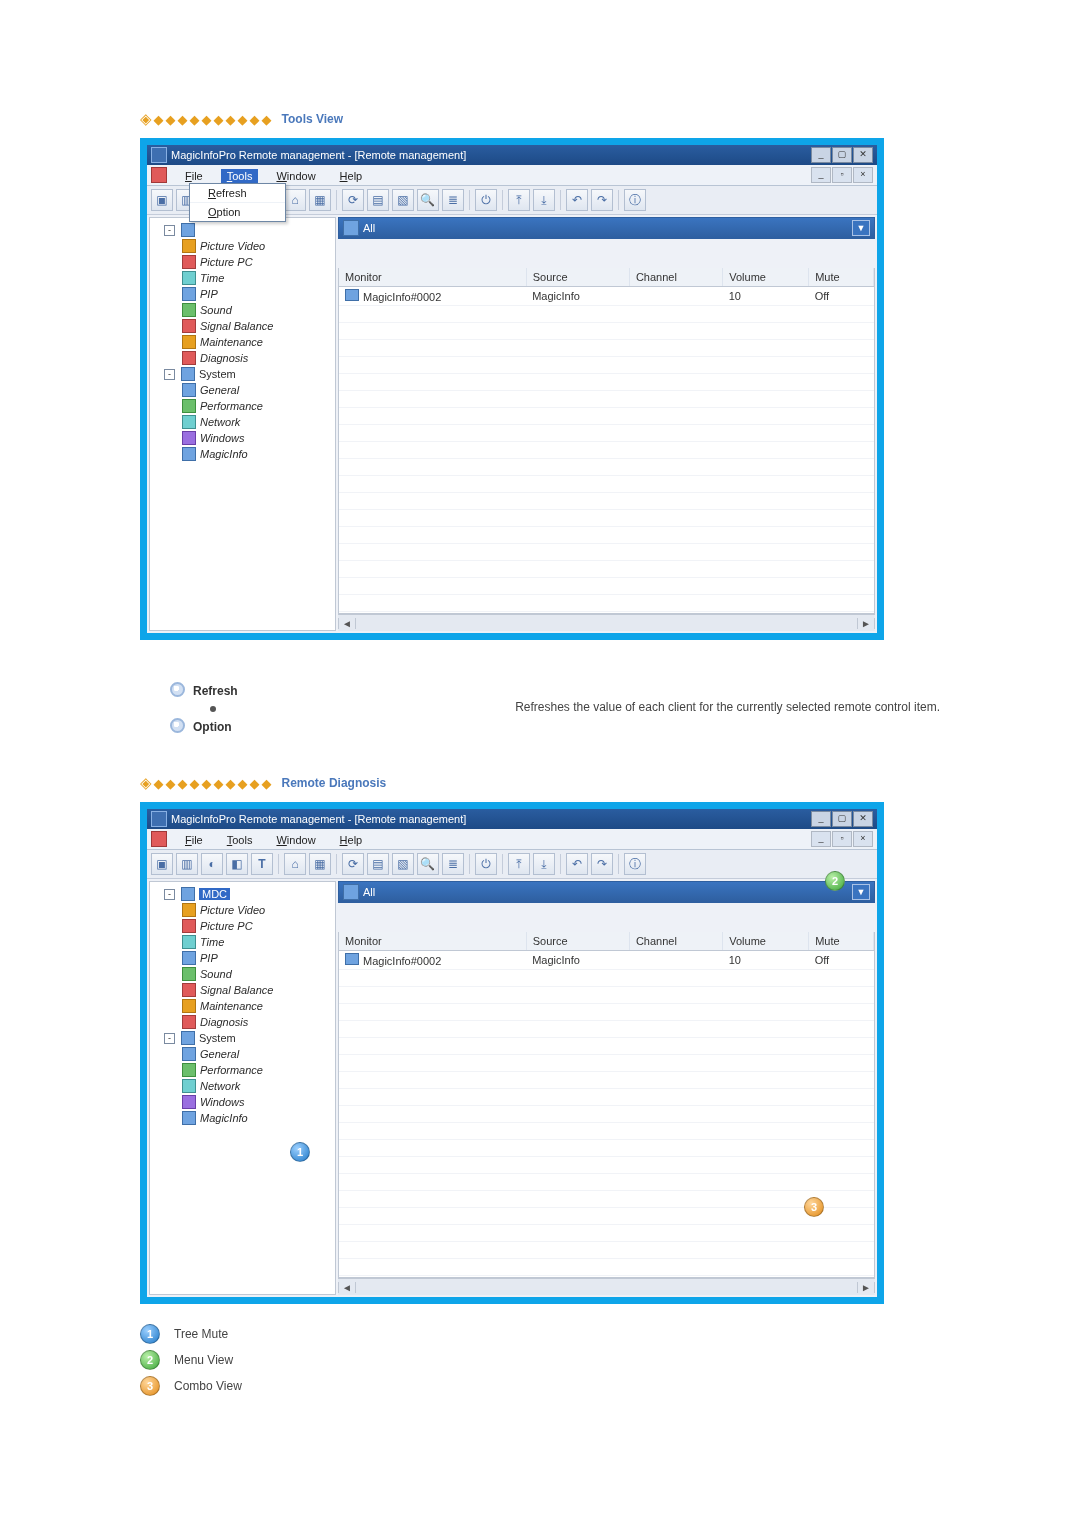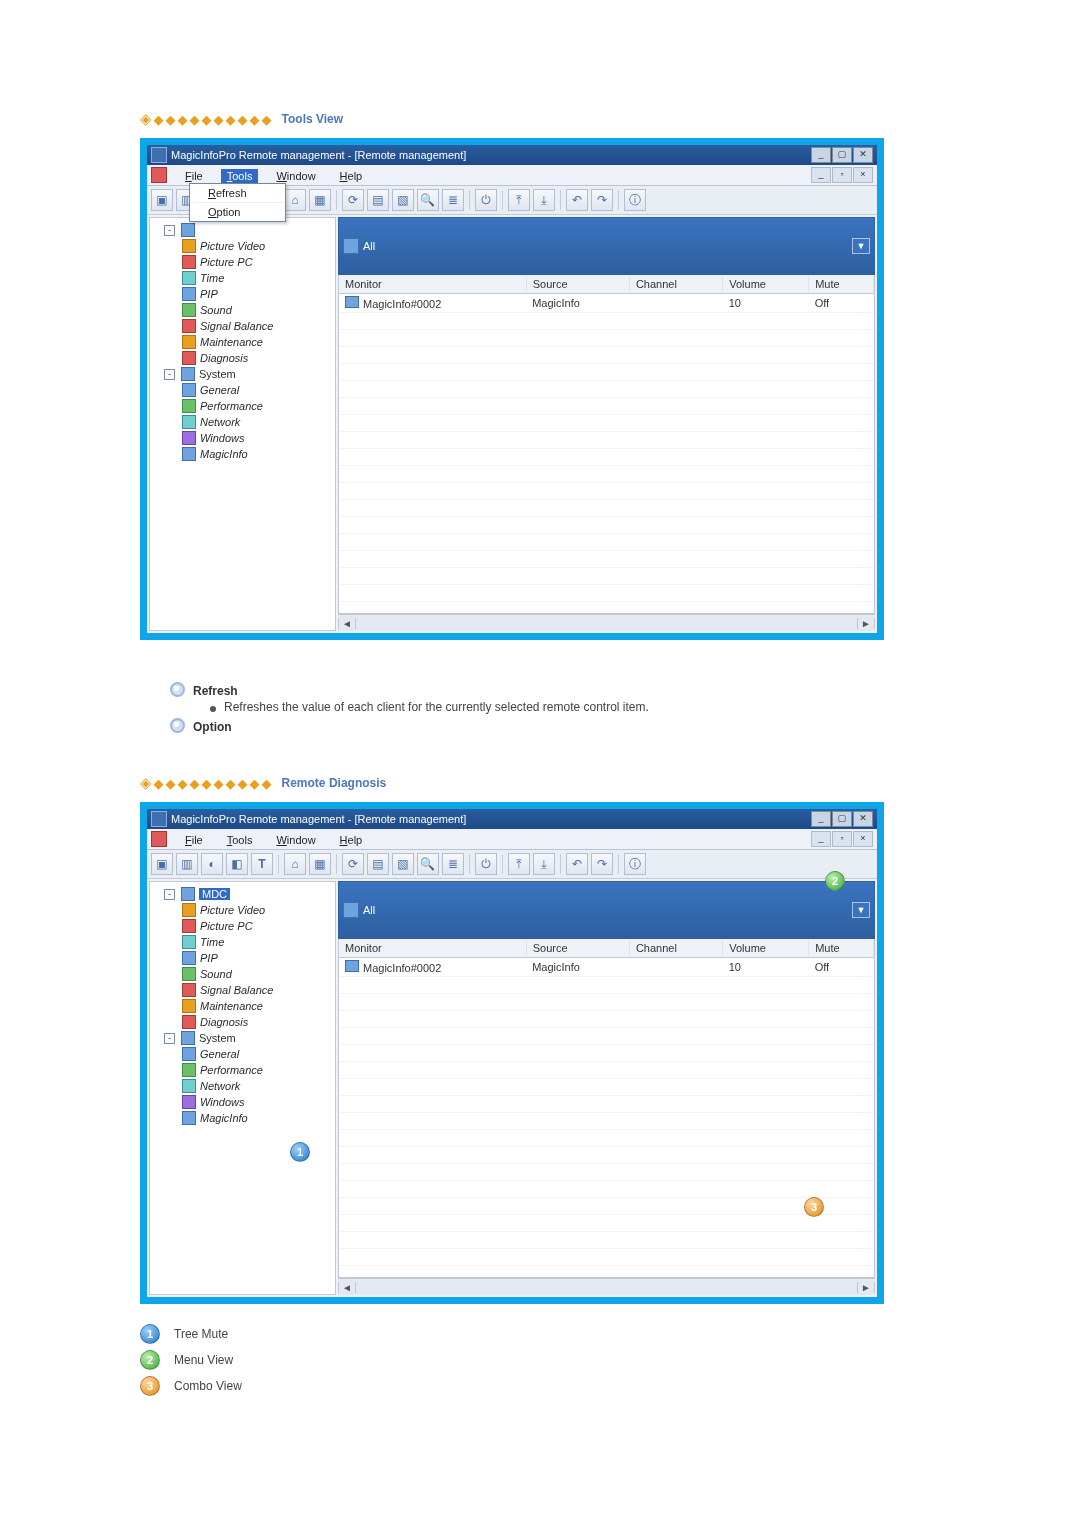--- a/index.html
+++ b/index.html
@@ -212,21 +212,21 @@
     display: flex;
     flex-direction: column;
     position: relative;
   }
   .group-bar {
     display: flex;
     align-items: center;
     justify-content: space-between;
     background: linear-gradient(#3a74c0, #2e5fa0);
     color: #fff;
-    padding: 20px 4px;
+    padding: 2px 4px;
     font-size: 11px;
     border: 1px solid #2e5fa0;
   }
   .group-bar-left {
     display: flex;
     align-items: center;
     gap: 4px;
   }
   .dd-arrow {
     width: 16px;
@@ -239,20 +239,21 @@
     line-height: 14px;
   }
 
   .list-wrap {
     flex: 1;
     background: #fff;
     border: 1px solid #c0c8d4;
     border-top: 0;
     overflow: hidden;
     position: relative;
+    margin-top: 29px;
   }
   table.list {
     width: 100%;
     border-collapse: collapse;
     font-size: 11px;
     color: #333;
   }
   table.list th {
     text-align: left;
     font-weight: normal;
@@ -312,20 +313,21 @@
     margin-right: 8px;
     position: relative;
     top: 2px;
   }
   .des-row .label {
     font-weight: bold;
     color: #333;
   }
   .des-row.sub {
     padding-left: 40px;
+    justify-content: space-between;
   }
   .disc {
     width: 6px;
     height: 6px;
     background: #555;
     border-radius: 50%;
     display: inline-block;
     margin-right: 8px;
     position: relative;
     top: 1px;

